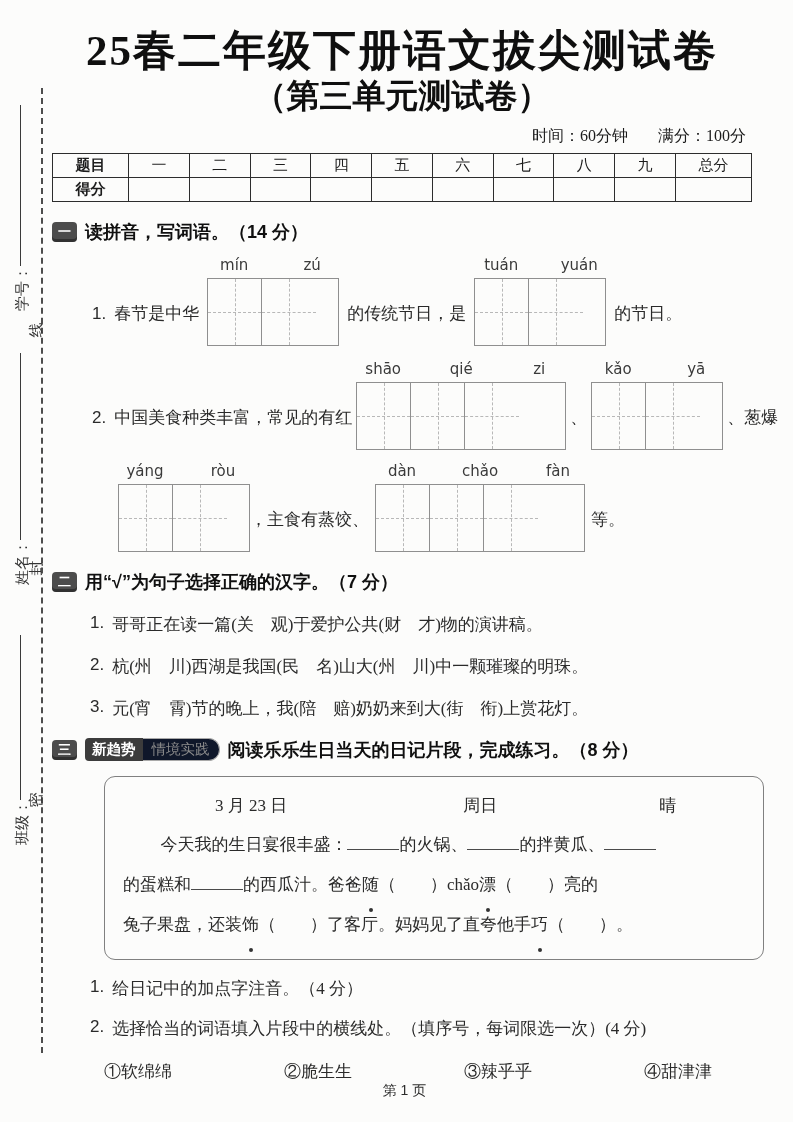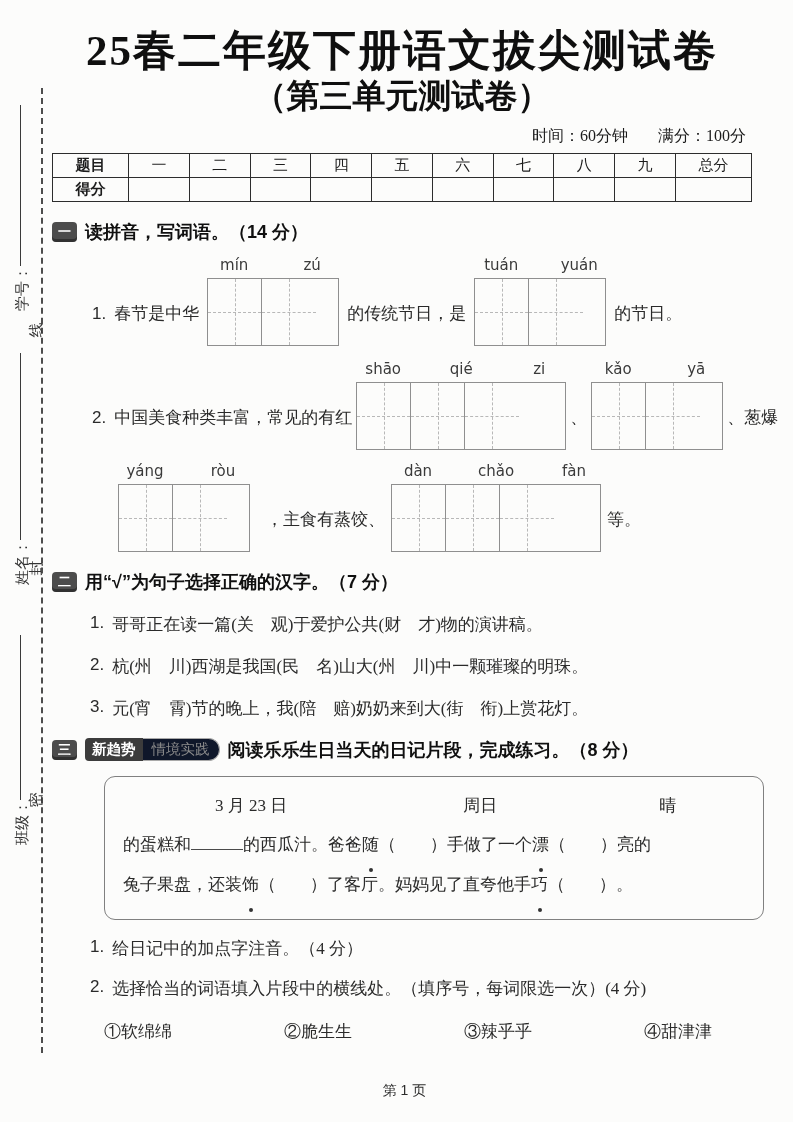--- a/index.html
+++ b/index.html
@@ -223,21 +223,21 @@
       <span class="pz">
           <div class="pz-labels">
             <span>yáng</span>
             <span>ròu</span>
           </div>
           <div class="pz-box">
             <span class="pz-cell"></span>
             <span class="pz-cell"></span>
           </div>
         </span>
-      <span class="txt" style="margin-left:16px;">，主食有蒸饺、</span>
+      <span class="txt" style="margin-left:0;">，主食有蒸饺、</span>
       <span class="pz" style="margin:0 6px;">
           <div class="pz-labels">
             <span>dàn</span>
             <span>chǎo</span>
             <span>fàn</span>
           </div>
           <div class="pz-box">
             <span class="pz-cell"></span>
             <span class="pz-cell"></span>
             <span class="pz-cell"></span>
@@ -271,21 +271,22 @@
       <span class="badge-light">情境实践</span>
       <span>阅读乐乐生日当天的日记片段，完成练习。（8 分）</span>
     </div>
 
     <div class="diary">
       <div class="d-head">
         <span class="d-date">3 月 23 日</span>
         <span class="d-week">周日</span>
         <span class="d-weather">晴</span>
       </div>
-      <div class="d-line"><span>的蛋糕和</span><span class="blank"></span><span>的西瓜汁。爸爸</span><span class="dc">随</span><span>（　　）手做了一个</span><span class="dc">漂</span><span>（　　）亮的</span></div>
+      <div class="d-line d-indent"><span>今天我的生日宴很丰盛：</span><span class="blank"></span><span>的火锅、</span><span class="blank"></span><span>的拌黄瓜、</span><span class="blank"></span></div>
+      <div class="d-line"><span>的蛋糕和</span><span class="blank"></span><span>的西瓜汁。爸爸</span><span class="dc">随</span><span>（　　）chǎo</span><span class="dc">漂</span><span>（　　）亮的</span></div>
       <div class="d-line"><span>兔子果盘，还装</span><span class="dc">饰</span><span>（　　）了客厅。妈妈见了直夸他手</span><span class="dc">巧</span><span>（　　）。</span></div>
     </div>
 
     <div class="s3-q">
       <span class="qnum">1.</span>
       <span>给日记中的加点字注音。（4 分）</span>
     </div>
     <div class="s3-q">
       <span class="qnum">2.</span>
       <span>选择恰当的词语填入片段中的横线处。（填序号，每词限选一次）(4 分)</span>

